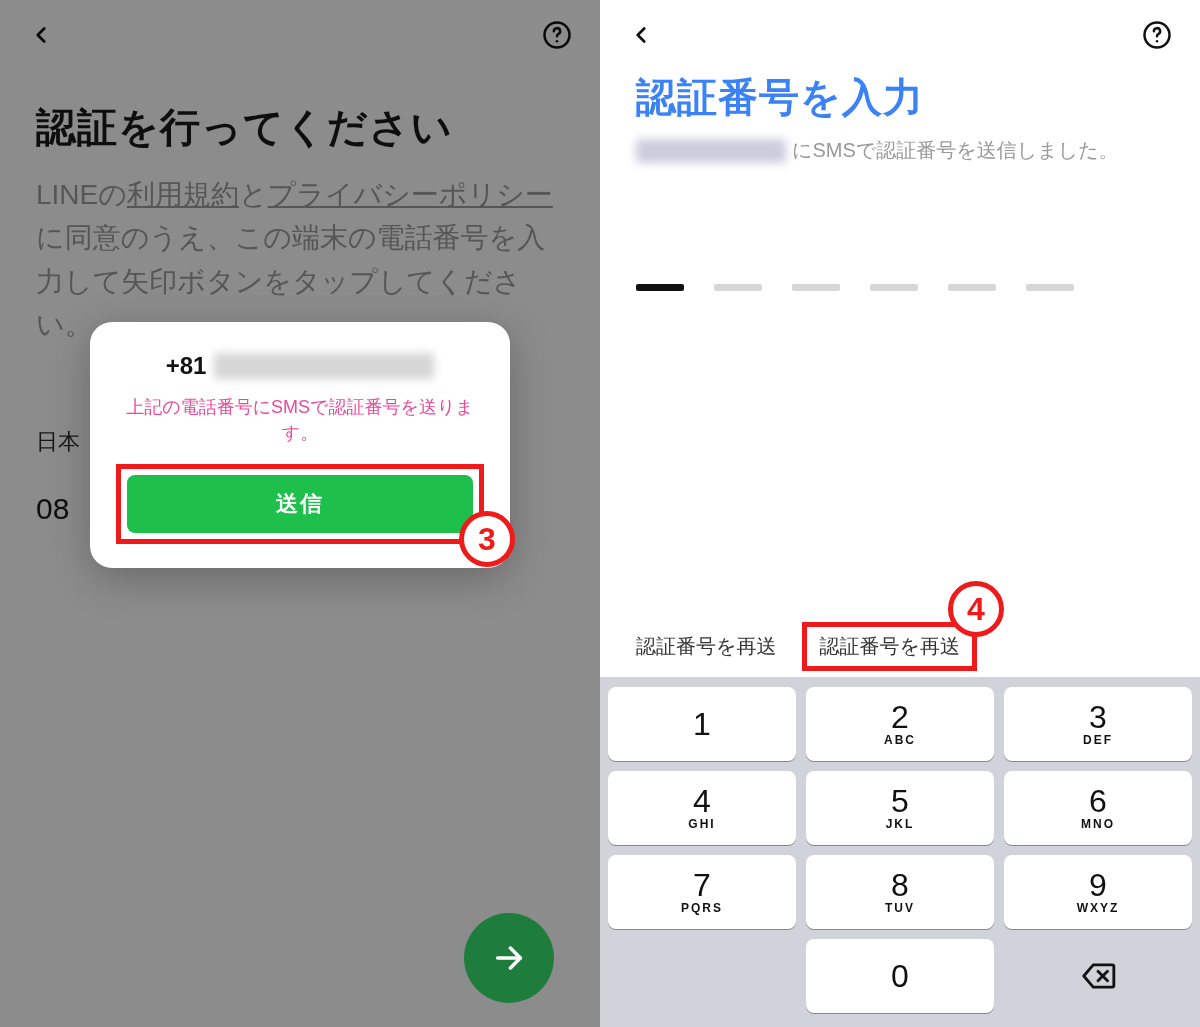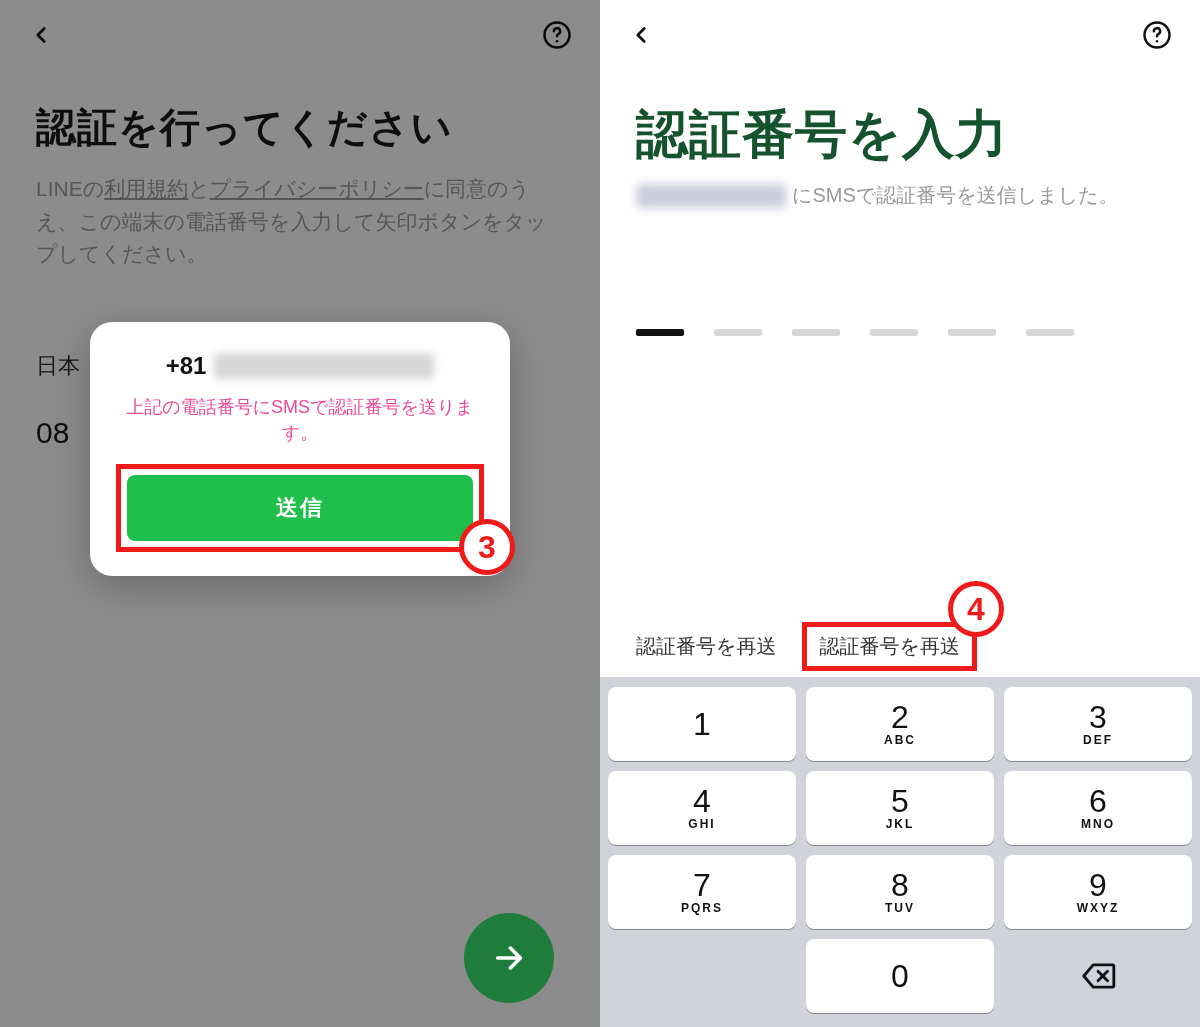--- a/index.html
+++ b/index.html
@@ -17,21 +17,21 @@
   .left .dim-overlay {
     position: absolute; inset: 0; background: rgba(0,0,0,0.45);
     pointer-events: none;
   }
   .topbar { height: 70px; display: flex; align-items: center; justify-content: space-between; padding: 0 28px; }
   .back-chevron svg, .help-circle svg { display:block; }
   .left h1 {
     font-size: 40px; font-weight: 700; color: #1a1a1a; margin-top: 30px; letter-spacing: 1px;
   }
   .left .desc {
-    font-size: 21px; color: #9d9d9d; line-height: 1.55; margin-top: 18px;
+    font-size: 28px; color: #9d9d9d; line-height: 1.55; margin-top: 18px;
   }
   .left .desc .u { text-decoration: underline; }
   .left .country-label {
     font-size: 22px; color: #2b2b2b; margin-top: 80px;
   }
   .left .phone-label {
     font-size: 30px; color: #1a1a1a; margin-top: 35px; font-weight: 500;
   }
   .left .fab {
     position: absolute; right: 46px; bottom: 24px;
@@ -52,36 +52,36 @@
   .dialog .blur-num {
     width: 220px; height: 26px; border-radius: 4px;
     background: #d6d6d6; filter: blur(4px);
   }
   .dialog .msg { font-size: 18px; color:#ec4899; margin-top: 14px; line-height:1.45;}
   .dialog .send-outline {
     border: 5px solid #ef1a1a; padding: 6px; margin-top: 18px; position: relative;
   }
   .dialog .send-btn {
     background: #1fbf4c; color:#fff; font-size: 22px; font-weight:600;
-    height: 66px; display:flex; align-items:center; justify-content:center;
+    height: 58px; display:flex; align-items:center; justify-content:center;
     border-radius: 8px; letter-spacing: 2px;
   }
   .badge {
     position:absolute; width:56px; height:56px; border-radius:50%;
     background:#fff; border:5px solid #ef1a1a; color:#ef1a1a;
     display:flex; align-items:center; justify-content:center;
     font-size:32px; font-weight:700; z-index:5;
   }
   .dialog .send-outline .badge { right:-36px; bottom:-28px; }
   .dialog .cancel { font-size:20px; font-weight:700; color:#111; margin-top:26px; }
 
   
   .right { background:#fff; }
   .right .content { padding: 0 36px; }
-  .right h1 { font-size: 52px; font-weight:700; color:#14532d; margin-top: 30px; letter-spacing: 1px;}
+  .right h1 { font-size: 40px; font-weight:700; color:#3b82f6; letter-spacing: 1px;}
   .right .smsline { font-size: 20px; color:#999; margin-top: 12px; display:flex; align-items:center; flex-wrap:wrap; gap:6px;}
   .right .smsline .blur-target {
     width: 150px; height: 24px; background:#ccd; border-radius:4px; filter: blur(5px);
   }
   .code-slots { display:flex; gap: 30px; margin-top: 120px; }
   .code-slots .slot { width: 48px; height: 7px; background:#d7d7d7; border-radius:2px;}
   .code-slots .slot.active { background:#111; }
   .right .action-row {
     position:absolute; bottom: 356px; left:0; right:0;
     display:flex; align-items:center; padding: 0 36px; gap: 26px;

